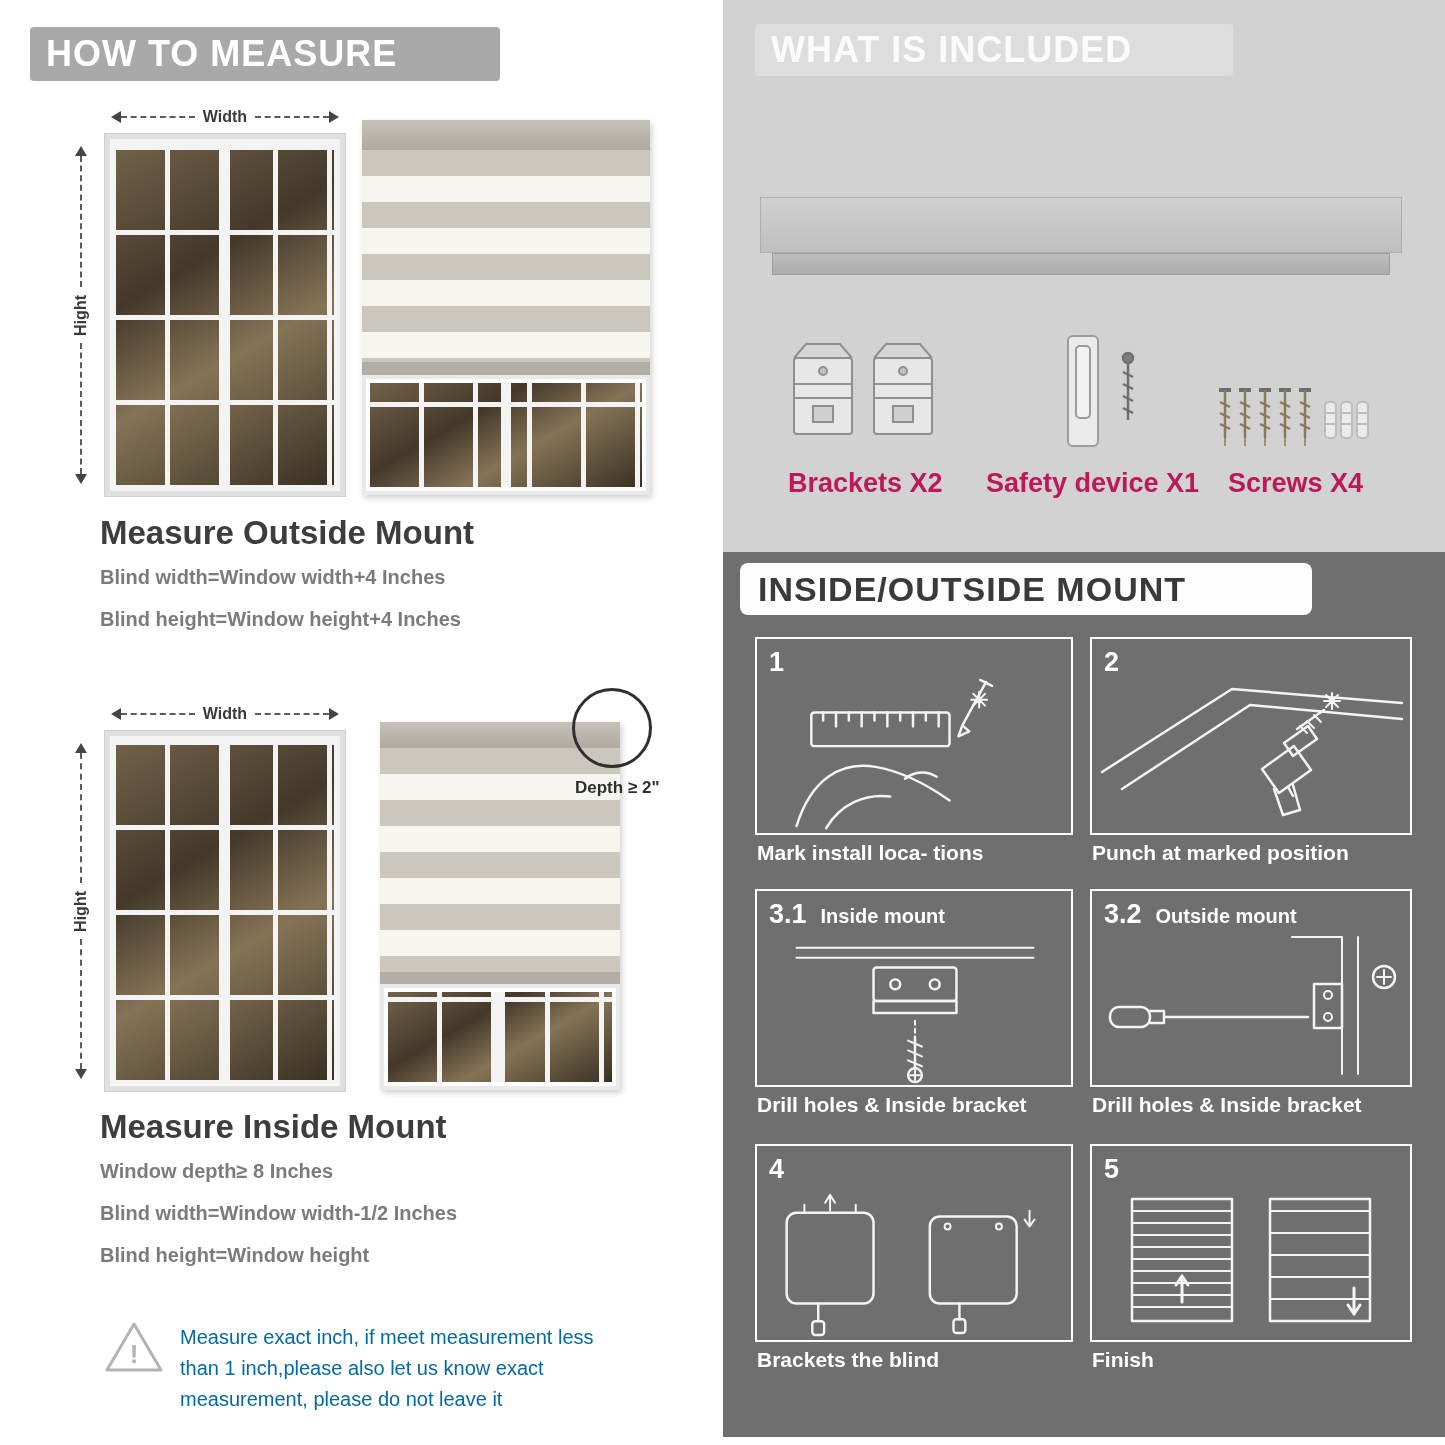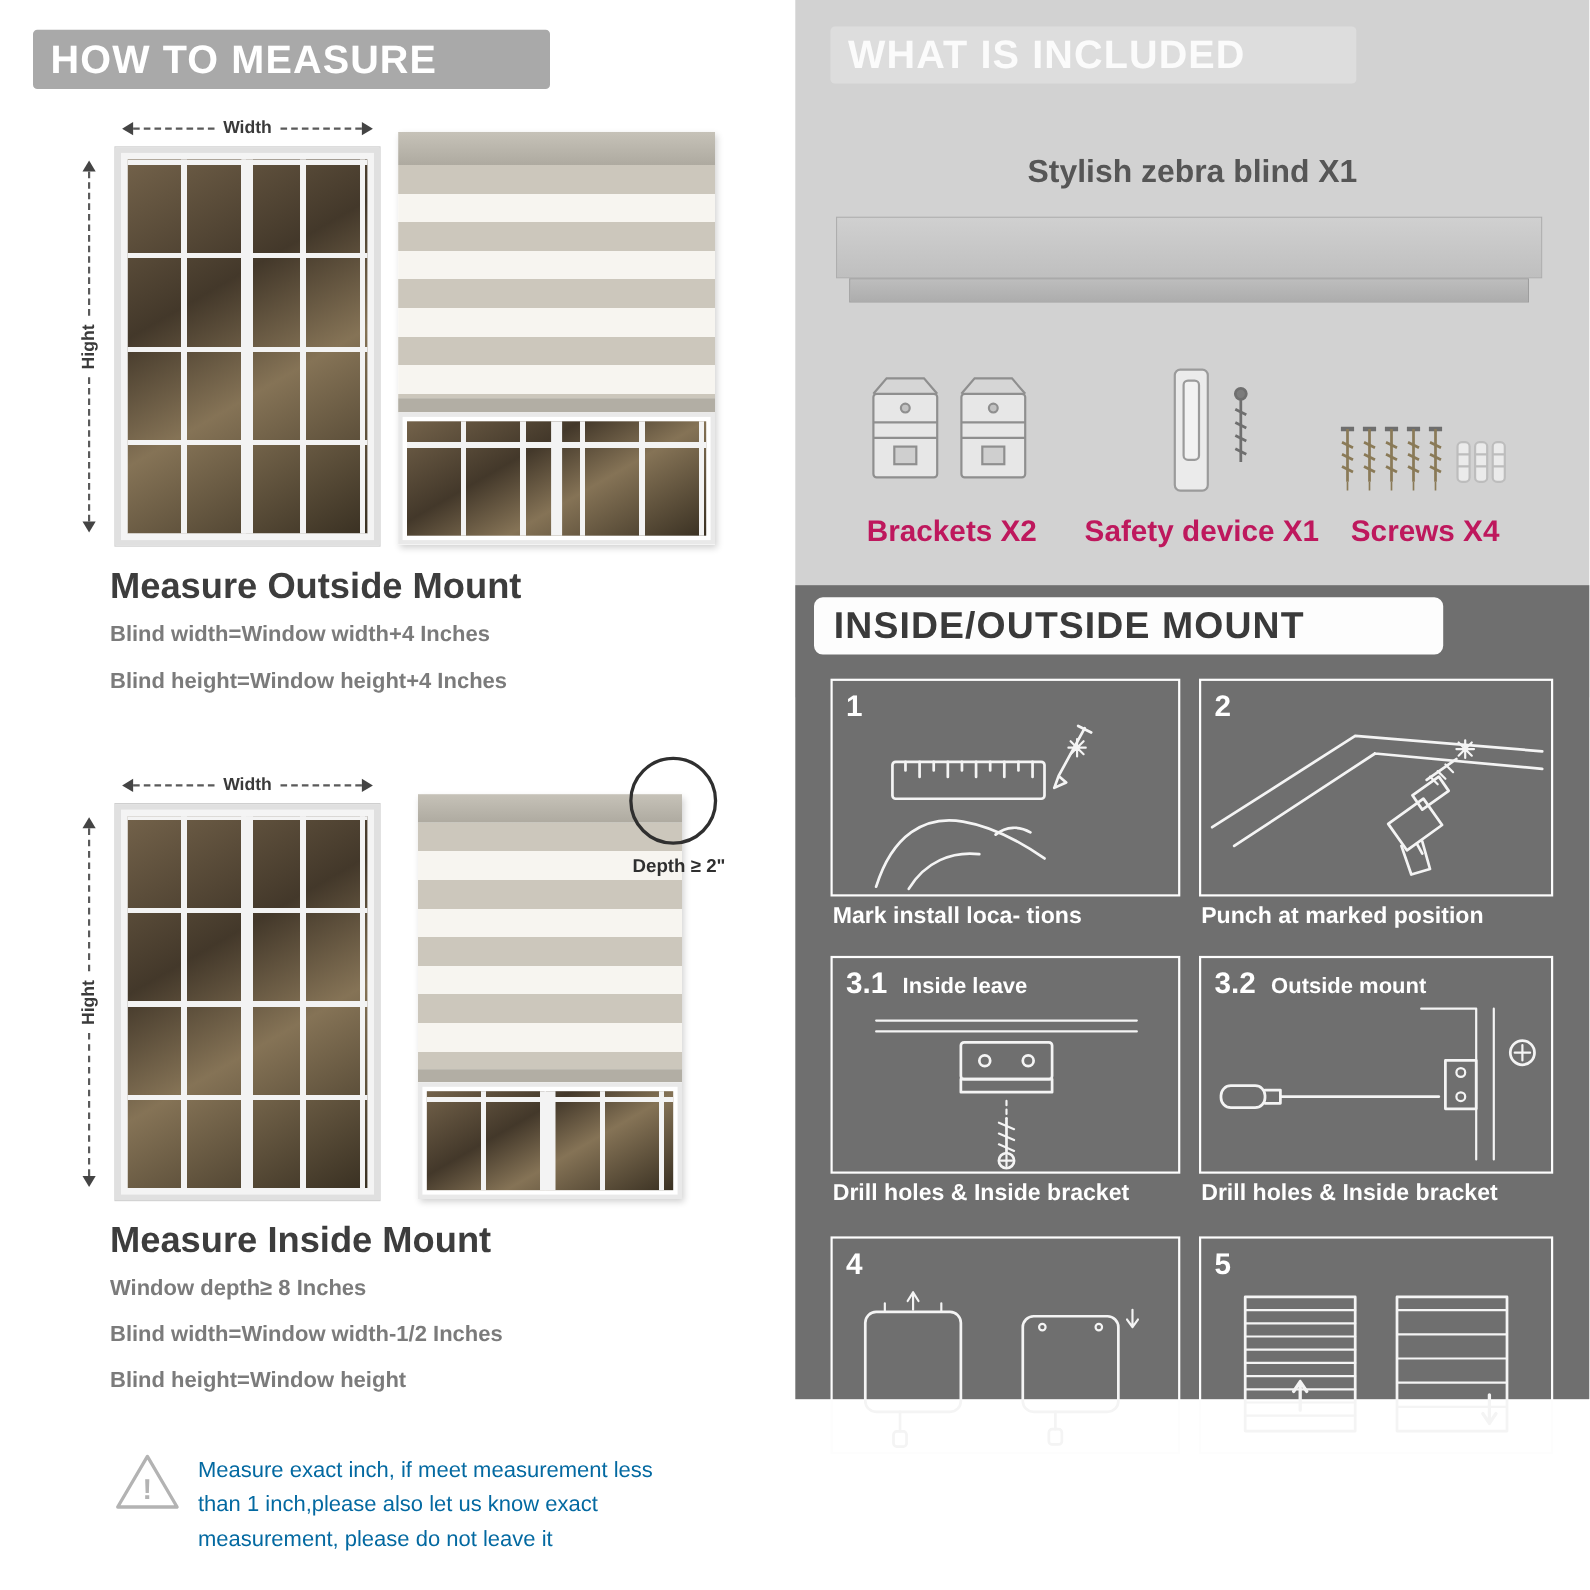--- a/index.html
+++ b/index.html
@@ -166,23 +166,20 @@
       <span>Measure exact inch, if meet measurement less than 1 inch,please also let us know exact measurement, please do not leave it</span>
     </div>
   </section>
 
   <section class="abs included-bg" style="left:723px;top:0;width:722px;height:634px">
 
     <div class="abs banner-light" style="left:32px;top:24px;width:478px;height:52px">
       <span>WHAT IS INCLUDED</span>
     </div>
 
-    <div class="abs product-label" style="left:0;top:140px;width:722px">
-      <span>Stylish zebra blind X1</span>
-    </div>
 
     <div class="abs headrail-main" style="left:37px;top:197px;width:642px;height:56px"></div>
     <div class="abs headrail-sub" style="left:49px;top:253px;width:618px;height:22px"></div>
 
     <svg class="abs" style="left:65px;top:340px" width="150" height="112" viewBox="0 0 150 112">
       <g stroke="#8f8f8f" stroke-width="2">
         <g>
           <path d="M6 18 L18 4 H52 L64 18" fill="#d6d6d6"></path>
           <rect x="6" y="18" width="58" height="76" rx="3" fill="#e7e7e7"></rect>
           <line x1="6" y1="44" x2="64" y2="44"></line>
@@ -241,21 +238,21 @@
       <span>Brackets X2</span>
     </div>
     <div class="abs item-label" style="left:263px;top:468px">
       <span>Safety device X1</span>
     </div>
     <div class="abs item-label" style="left:505px;top:468px">
       <span>Screws X4</span>
     </div>
   </section>
 
-  <section class="abs dark-bg" style="left:723px;top:532px;width:722px;height:740px">
+  <section class="abs dark-bg" style="left:723px;top:552px;width:722px;height:885px">
 
     <div class="abs banner-white" style="left:17px;top:11px;width:572px;height:52px">
       <span>INSIDE/OUTSIDE MOUNT</span>
     </div>
 
     <figure class="abs step" style="left:32px;top:85px;width:318px;height:198px">
       <div class="step-head">
         <span class="step-num">1</span>
       </div>
       <svg class="step-art" viewBox="0 0 318 158">
@@ -291,21 +288,21 @@
         </g>
       </svg>
     </figure>
     <div class="abs caption" style="left:369px;top:289px">
       <span>Punch at  marked position</span>
     </div>
 
     <figure class="abs step" style="left:32px;top:337px;width:318px;height:198px">
       <div class="step-head">
         <span class="step-num">3.1</span>
-        <span class="step-sub">Inside leave</span>
+        <span class="step-sub">Inside mount</span>
       </div>
       <svg class="step-art" viewBox="0 0 318 158">
         <g stroke="#f4f4f4" stroke-width="2.5" fill="none" stroke-linecap="round" stroke-linejoin="round">
           <path d="M40 18 H280 M40 28 H280" stroke-width="2"></path>
           <rect x="118" y="38" width="84" height="34" rx="3"></rect>
           <circle cx="140" cy="55" r="5"></circle>
           <circle cx="180" cy="55" r="5"></circle>
           <rect x="118" y="72" width="84" height="12"></rect>
           <path d="M160 92 v12" stroke-dasharray="4 4" stroke-width="2"></path>
           <path d="M160 108 V140"></path>

